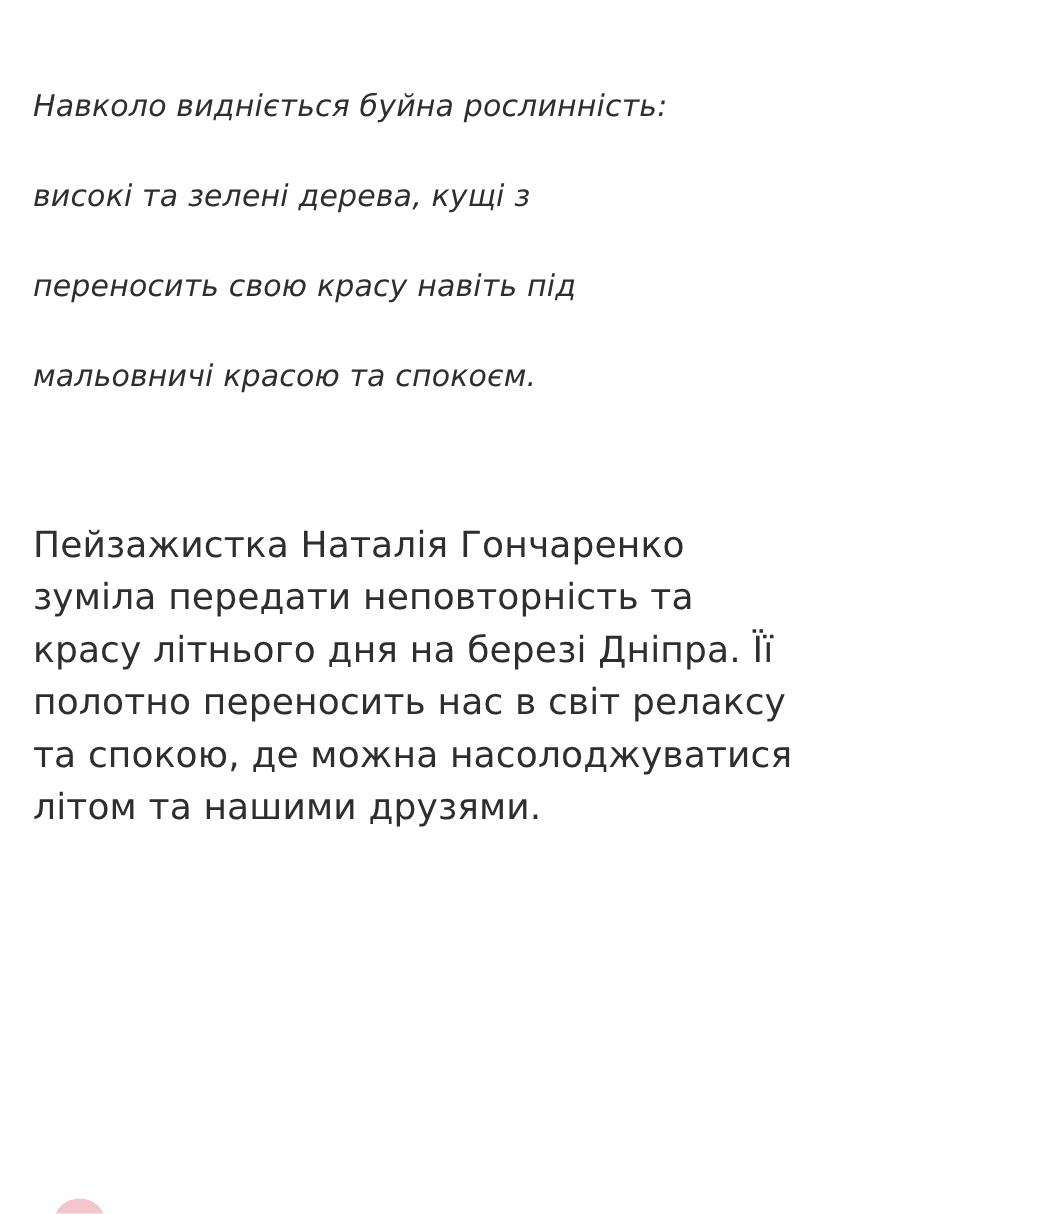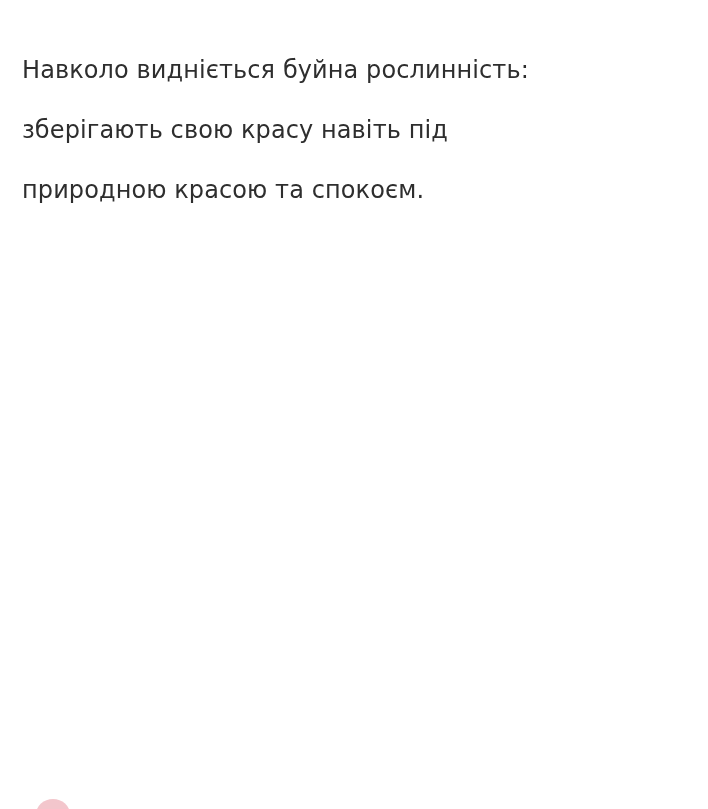--- a/index.html
+++ b/index.html
@@ -17,25 +17,26 @@
   }
   .page {
     position: relative;
     width: 708px;
     height: 809px;
     box-sizing: border-box;
     padding: 40px 22px 0 22px;
   }
   .para-loose p {
     margin: 0 0 0px 0;
-    font-size: 24px;
+    font-size: 20px;
     line-height: 60px;
     letter-spacing: 0.1px;
     color: #2e2e2e;
     white-space: nowrap;
+    font-style: italic;
   }
   .gap {
     height: 66px;
   }
   .para-tight p {
     margin: 0;
     font-size: 24px;
     line-height: 35px;
     letter-spacing: 0.1px;
     color: #2e2e2e;
@@ -51,22 +52,31 @@
     border-radius: 50% 50% 40% 40% / 60% 60% 40% 40%;
   }
 </style>
 </head>
 <body>
 
 <div class="page">
 
   <div class="para-loose">
     <p>Навколо видніється буйна рослинність:</p>
-    <p>зберігають свою красу навіть під</p>
-    <p>природною красою та спокоєм.</p>
+    <p>високі та зелені дерева, кущі з</p>
+    <p>переносить свою красу навіть під</p>
+    <p>мальовничі красою та спокоєм.</p>
   </div>
 
   <div class="gap"></div>
 
+  <div class="para-tight">
+    <p>Пейзажистка Наталія Гончаренко</p>
+    <p>зуміла передати неповторність та</p>
+    <p>красу літнього дня на березі Дніпра. Її</p>
+    <p>полотно переносить нас в світ релаксу</p>
+    <p>та спокою, де можна насолоджуватися</p>
+    <p>літом та нашими друзями.</p>
+  </div>
 
   <div class="corner-blob"></div>
 
 </div>
 
 </body></html>

